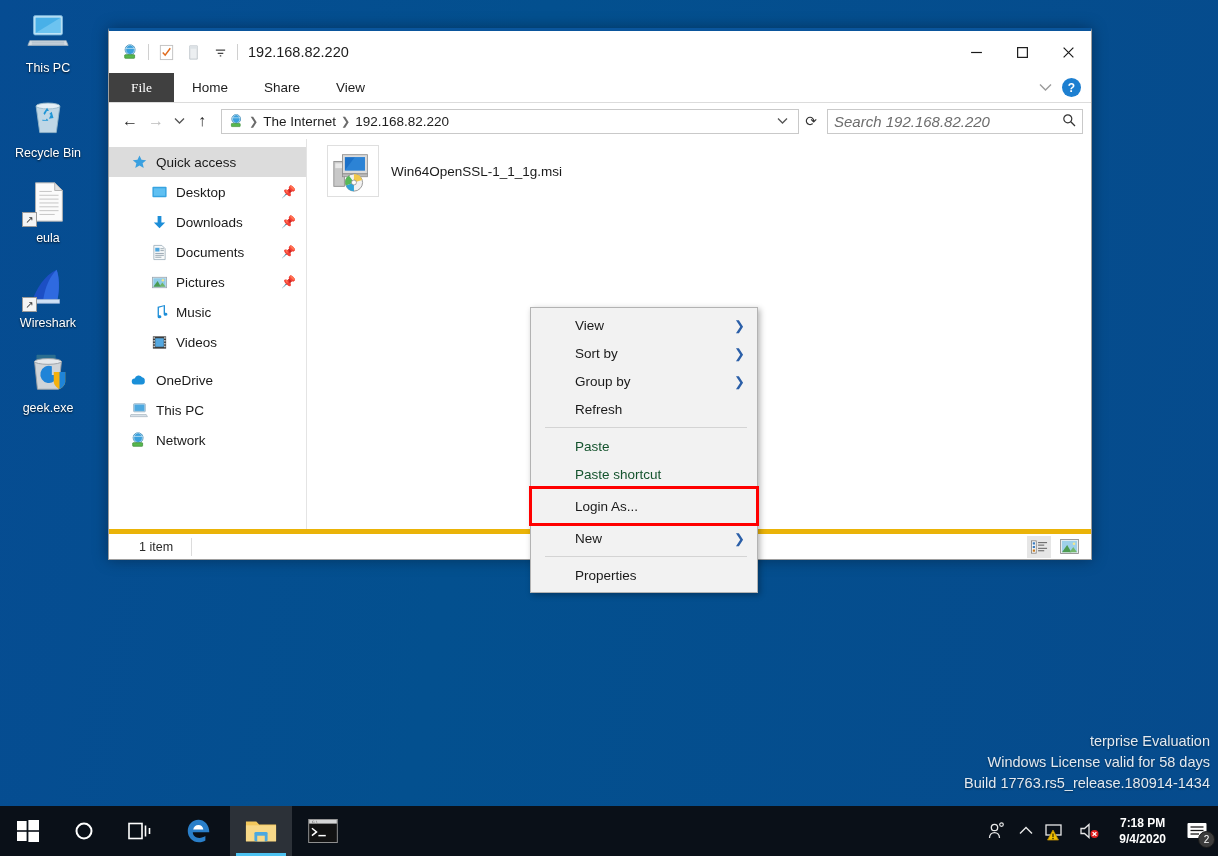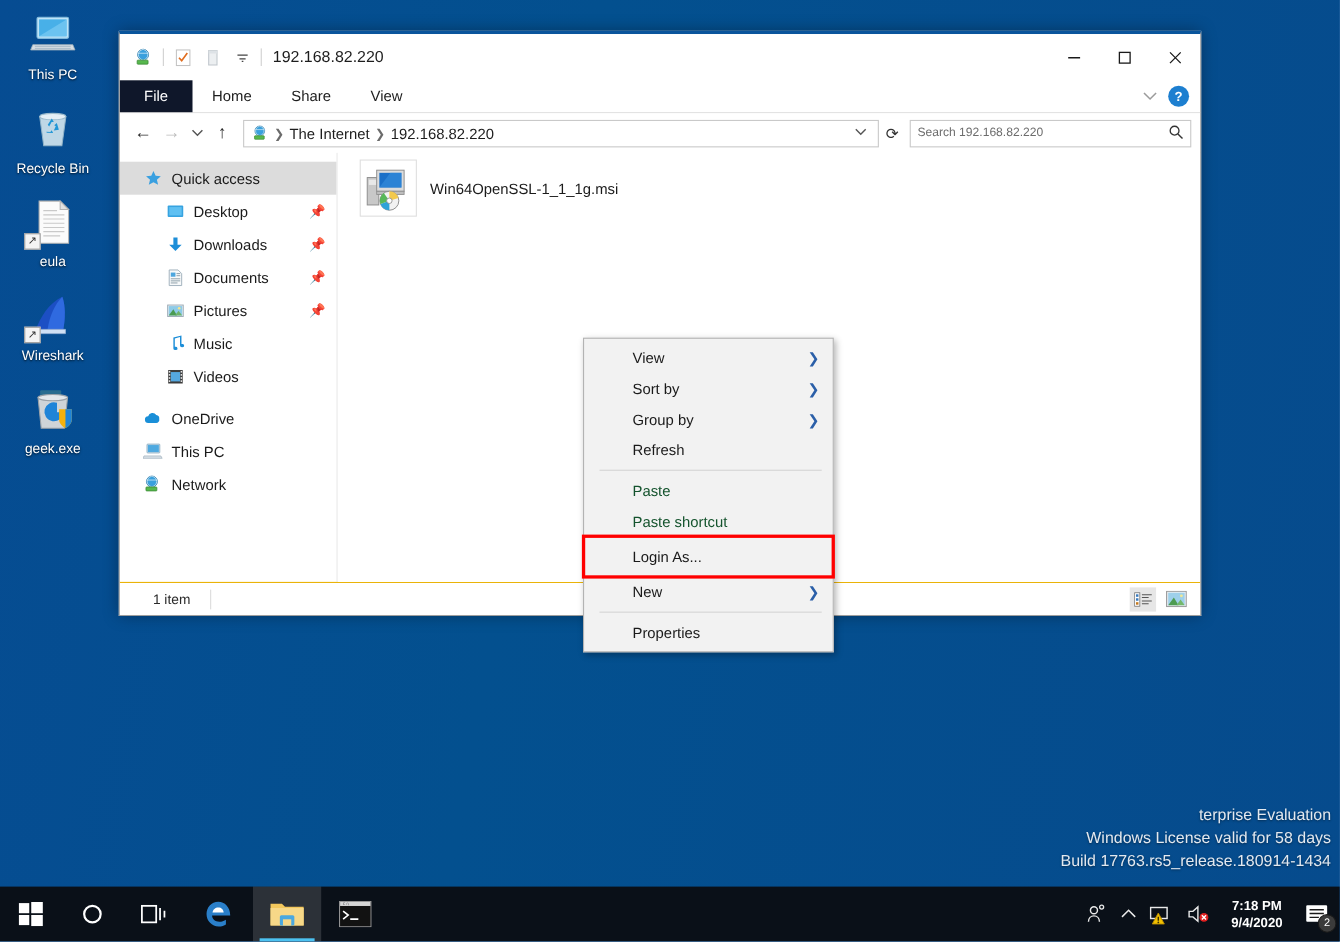--- a/index.html
+++ b/index.html
@@ -100,21 +100,21 @@
   
   .ribbon {
     height: 30px; display: flex; align-items: stretch;
     border-bottom: 1px solid #dcdcdc; background: #fff;
     flex: 0 0 auto;
   }
   .rtab {
     padding: 0 18px; display: flex; align-items: center;
     font-size: 13.5px; color: #1d1d1d; cursor: pointer;
   }
-  .rtab.file { background: #0f172a; color: #fff; padding: 0 22px; }
+  .rtab.file { background: #404040; color: #fff; padding: 0 22px; font-family: Liberation Serif, serif; }
   .ribbon-right { margin-left: auto; display: flex; align-items: center; gap: 10px; padding-right: 10px; }
   .chev { color: #9b9b9b; font-size: 12px; cursor: pointer; }
   .helpbtn {
     width: 19px; height: 19px; border-radius: 50%; background: #1d7fd0;
     color: #fff; font-size: 12px; font-weight: bold;
     display: flex; align-items: center; justify-content: center; cursor: pointer;
   }
 
   
   .addrrow {
@@ -135,21 +135,21 @@
   .crumb { padding: 0 4px; cursor: pointer; }
   .crumb-sep { color: #6b6b6b; font-size: 11px; padding: 0 1px; }
   .addr-drop { margin-left: auto; color: #555; font-size: 11px; padding: 0 6px; cursor: pointer; }
   .refreshbtn {
     width: 24px; height: 25px; display: flex; align-items: center; justify-content: center;
     font-size: 14px; color: #333; cursor: pointer;
   }
   .searchbox {
     width: 256px; height: 25px; margin-left: 4px;
     border: 1px solid #c9c9c9; display: flex; align-items: center;
-    padding: 0 6px; font-size: 11px; color: #6d6d6d;
+    padding: 0 6px; font-size: 15px; color: #6d6d6d; font-style: italic;
   }
   .searchbox .si { margin-left: auto; color: #333; font-size: 13px; }
 
   
   .wbody { flex: 1; display: flex; min-height: 0; }
 
   .navpane {
     width: 198px; background: #fff;
     border-right: 1px solid #e4e4e4;
     padding-top: 8px; overflow: hidden;
@@ -180,21 +180,21 @@
   }
   .fileitem .fi {
     width: 52px; height: 52px;
     border: 1px solid #dfdfdf; background: #fff;
     display: flex; align-items: center; justify-content: center;
   }
   .fileitem .fname { font-size: 13.5px; color: #1b1b1b; }
 
   
   .statusbar {
-    height: 30px; border-top: 1px solid #eab308;
+    height: 30px; border-top: 5px solid #eab308;
     display: flex; align-items: center; padding: 0 10px;
     font-size: 12.5px; color: #2a2a2a; flex: 0 0 auto; background:#fff;
   }
   .statusbar .cnt { padding-left: 20px; }
   .statusbar .vsep { width:1px; height:18px; background:#dcdcdc; margin-left:18px; }
   .vbtns { margin-left: auto; display: flex; gap: 6px; align-items: center; }
   .vbtn {
     width: 24px; height: 22px; display: flex; align-items: center; justify-content: center;
     cursor: pointer;
   }

